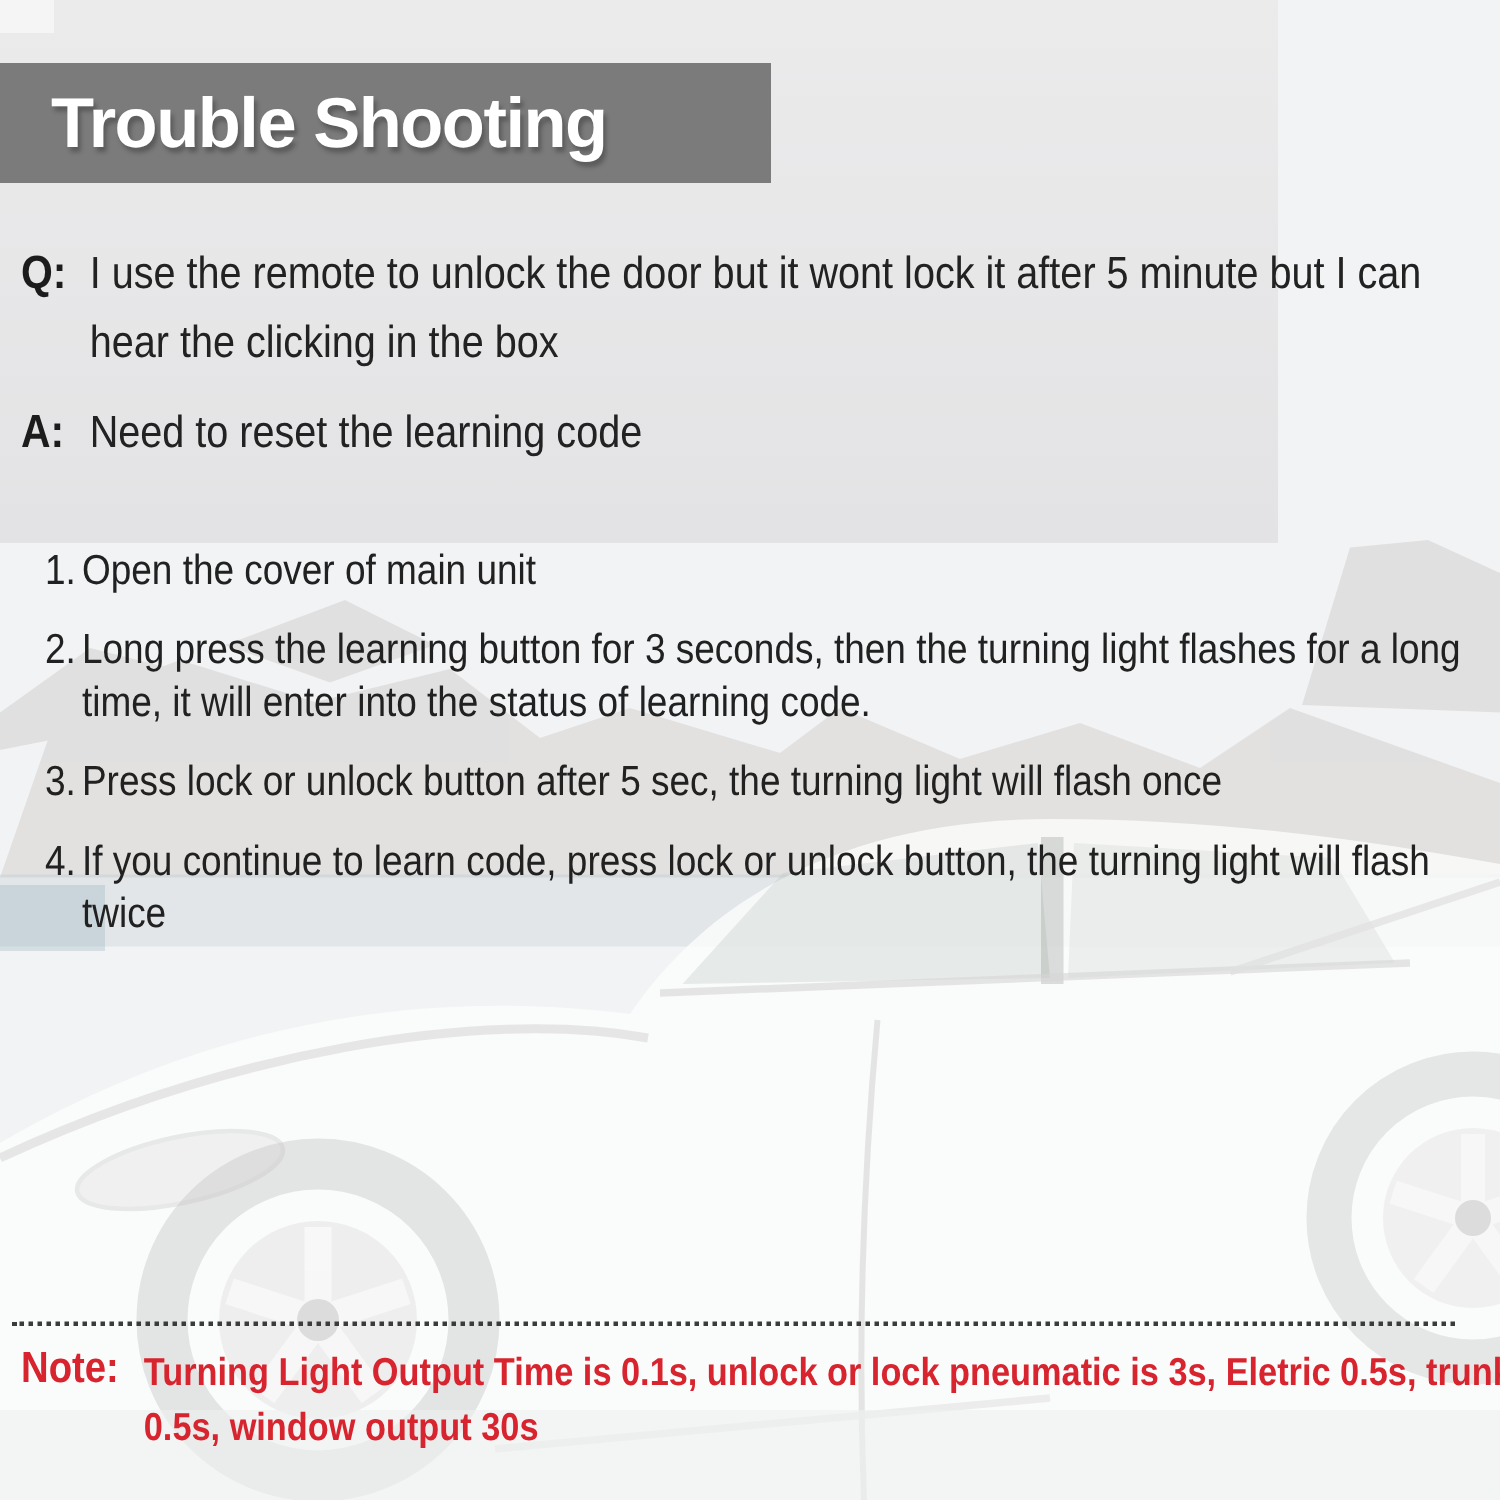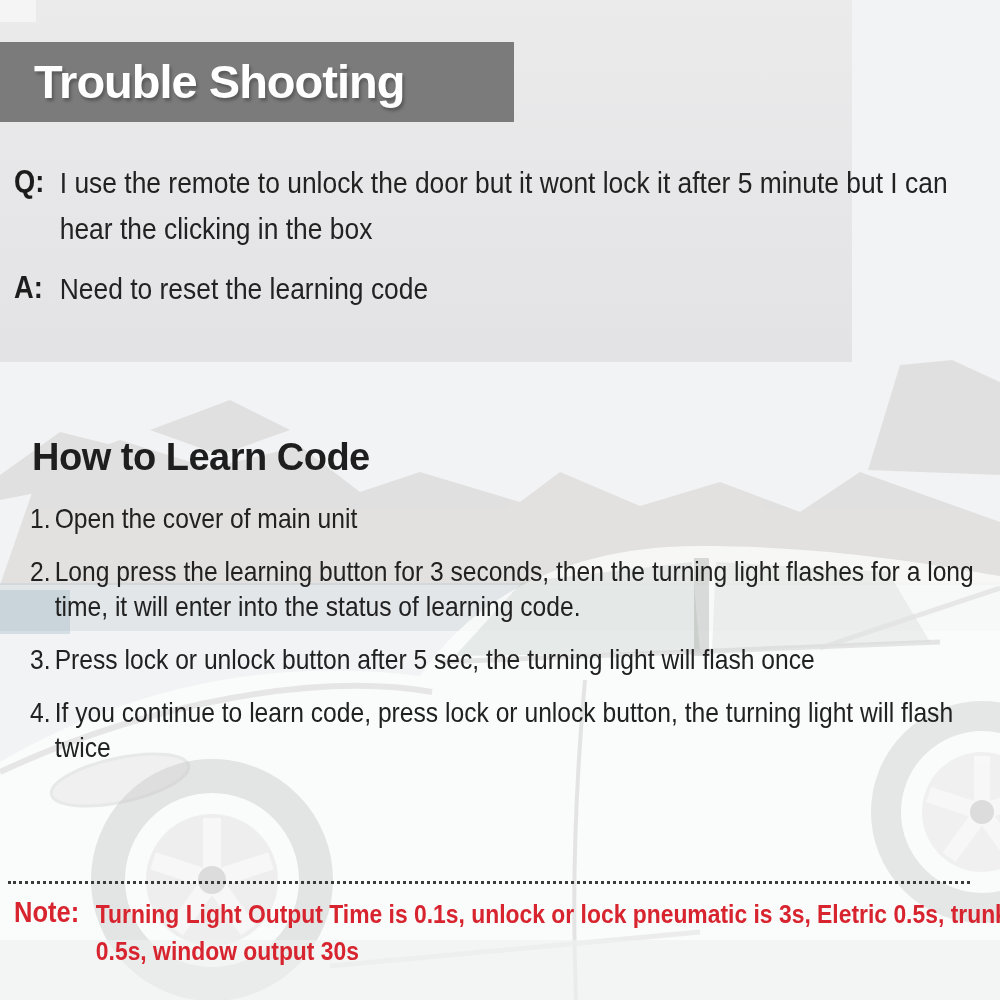--- a/index.html
+++ b/index.html
@@ -208,21 +208,20 @@
         <span class="qa-text">I use the remote to unlock the door but it wont lock it after 5 minute but I can hear the clicking in the box</span>
       </div>
       <div class="qa-row a">
         <span class="qa-label">A:</span>
         <span class="qa-text">Need to reset the learning code</span>
       </div>
     </div>
   </div>
 
   <div class="bottom-section">
-    <h2 class="section-heading">How to Learn Code</h2>
 
     <div class="steps">
       <div class="step">
         <span class="step-num">1.</span>
         <span class="step-text">Open the cover of main unit</span>
       </div>
       <div class="step">
         <span class="step-num">2.</span>
         <span class="step-text">Long press the learning button for 3 seconds, then the turning light flashes for a long time, it will enter into the status of learning code.</span>
       </div>

